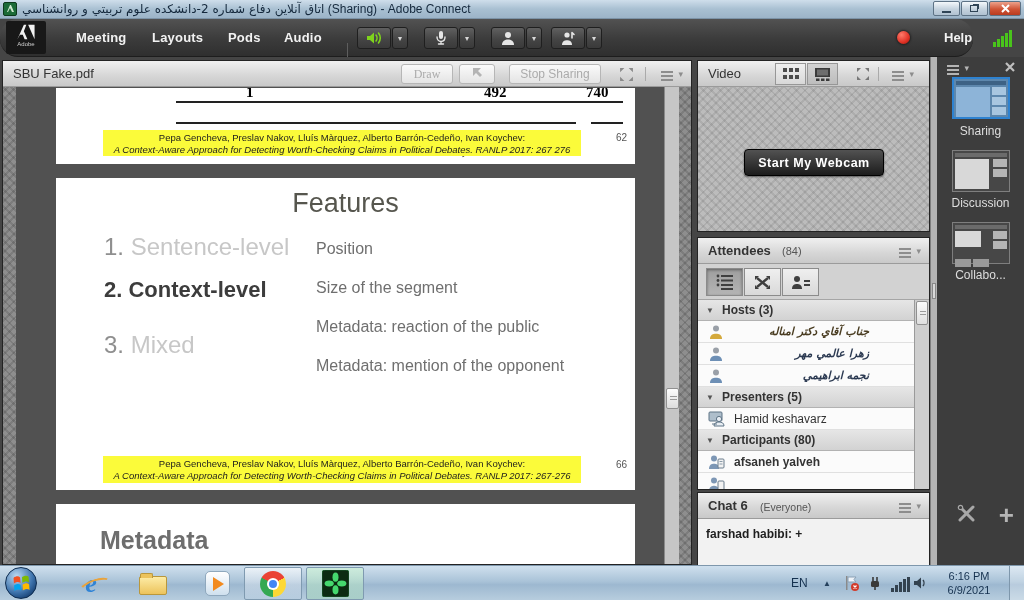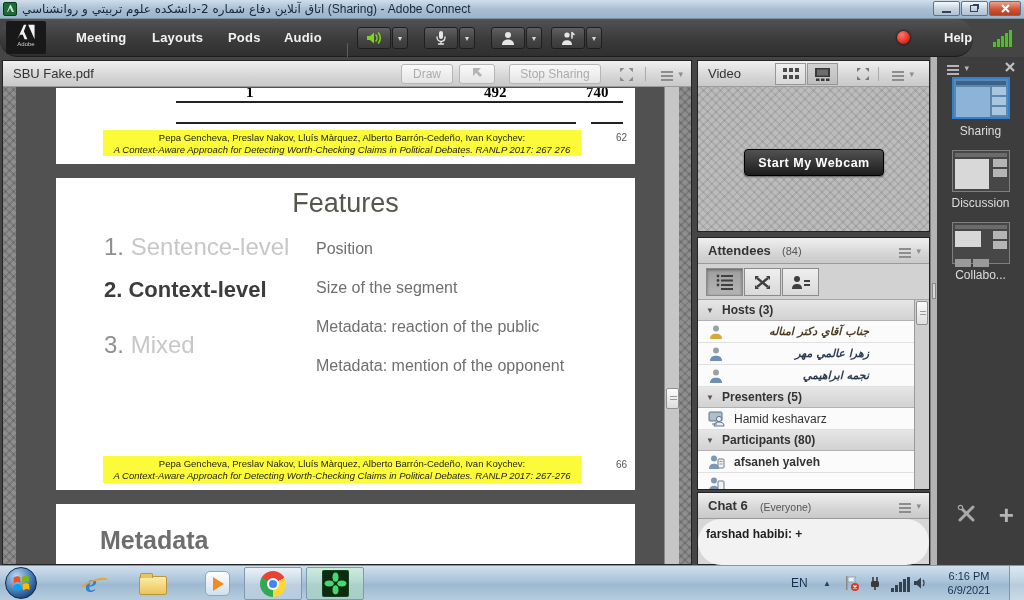--- a/index.html
+++ b/index.html
@@ -101,21 +101,21 @@
   .att-row .nm { position:absolute; left:36px; top:0; font-size:12px; color:#333; white-space:nowrap; }
   .att-row .nm.fa { left:auto; right:60px; font-size:11px; font-weight:bold; font-style:italic; color:#4a3d22; }
   .att-row svg { position:absolute; left:10px; top:3px; }
   .att-scroll { position:absolute; right:0; top:62px; width:15px; height:189px; background:#cecece; border-left:1px solid #9a9a9a; }
   .att-thumb { position:absolute; left:1px; top:1px; width:12px; height:24px; background:linear-gradient(#fbfbfb,#dedede); border:1px solid #909090; border-radius:2px; }
   .att-thumb b { position:absolute; left:3px; top:9px; width:6px; height:1px; background:#9a9a9a; box-shadow:0 3px 0 #9a9a9a; }
 
   
   .chat-pod { left:697px; top:492px; width:233px; height:73px; }
   .chat-scope { position:absolute; left:62px; top:8px; font-size:10.5px; color:#555; }
-  .chat-body { position:absolute; left:0; top:26px; width:231px; height:46px; background:#f2f2f2;border-radius:23px; }
+  .chat-body { position:absolute; left:0; top:26px; width:231px; height:46px; background:#f2f2f2; }
   .chat-msg { position:absolute; left:8px; top:8px; font-size:12px; font-weight:bold; color:#1f1f1f; }
 
   
   .splitter { left:930px; top:57px; width:7px; height:508px; background:#b4b4b4; border-left:1px solid #7f7f7f; }
   .splitter b { position:absolute; left:1px; top:226px; width:4px; height:16px; background:#d8d8d8; border:1px solid #888; }
   .layout-panel { left:937px; top:57px; width:87px; height:508px; background:#3d3d3d; }
   .lp-menu b { background:#b5b5b5; box-shadow:0 4px 0 #b5b5b5, 0 8px 0 #b5b5b5; }
   .lp-menu i { color:#b5b5b5; }
   .lp-close { position:absolute; right:8px; top:4px; width:12px; height:12px; }
   .thumb { position:absolute; left:15px; width:58px; height:42px; border:1px solid #7e7e7e; background:#474747; padding:2px; }
@@ -240,21 +240,21 @@
         <i style="height:8px"></i>
         <i style="height:11px"></i>
         <i style="height:14px"></i>
         <i style="height:17px"></i>
     </div>
   </div>
 
   <div class="abs pod share-pod">
     <div class="phead">
       <div class="ptitle" style="font-weight:normal">SBU Fake.pdf</div>
-      <div class="gbtn" style="left:398px; width:52px;">Draw</div>
+      <div class="gbtn" style="left:398px; width:52px;font-family:Liberation Serif, serif;">Draw</div>
       <div class="gbtn" style="left:456px; width:36px;">
         <svg width="12" height="12" viewBox="0 0 12 12">
             <path d="M2 10V2h8L7 5l4 4-2 2-4-4z" fill="#b4b4b4"></path>
           </svg>
       </div>
       <div class="gbtn" style="left:506px; width:92px;">Stop Sharing</div>
       <svg class="abs" style="left:616px; top:6px;" width="15" height="15" viewBox="0 0 14 14">
           <path d="M1 5V1h4L1 5zM9 1h4v4L9 1zM13 9v4H9l4-4zM5 13H1V9l4 4z" fill="#8a8a8a"></path>
         </svg>
       <div class="abs vline" style="left:642px; top:6px; height:14px;"></div>

